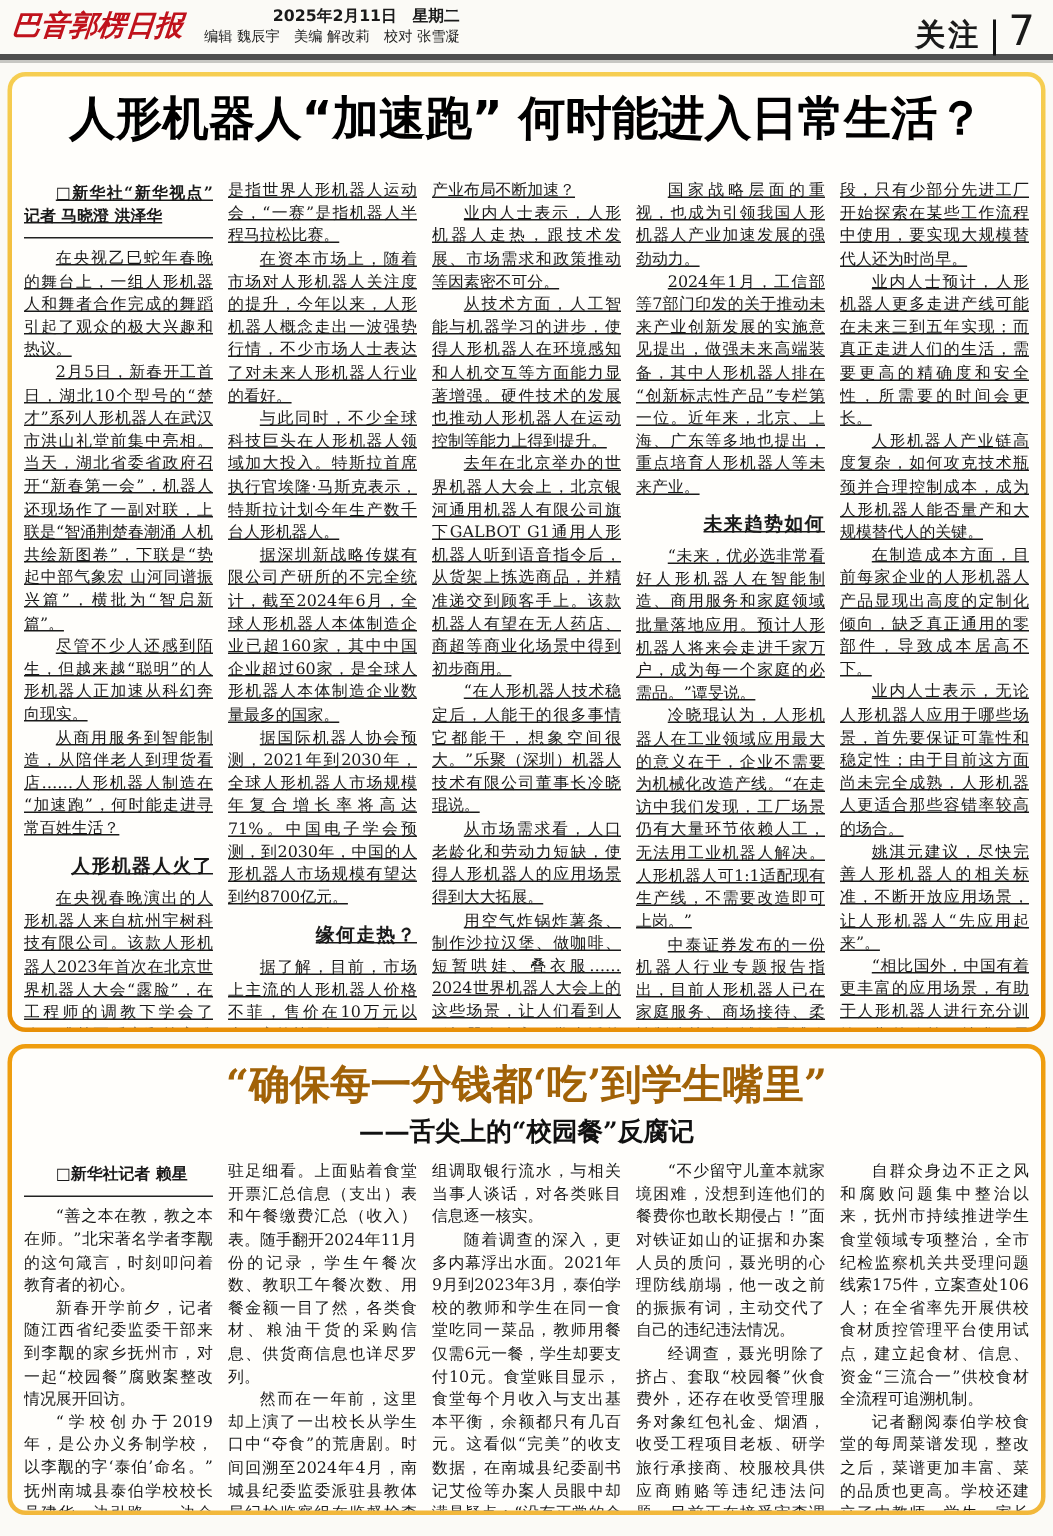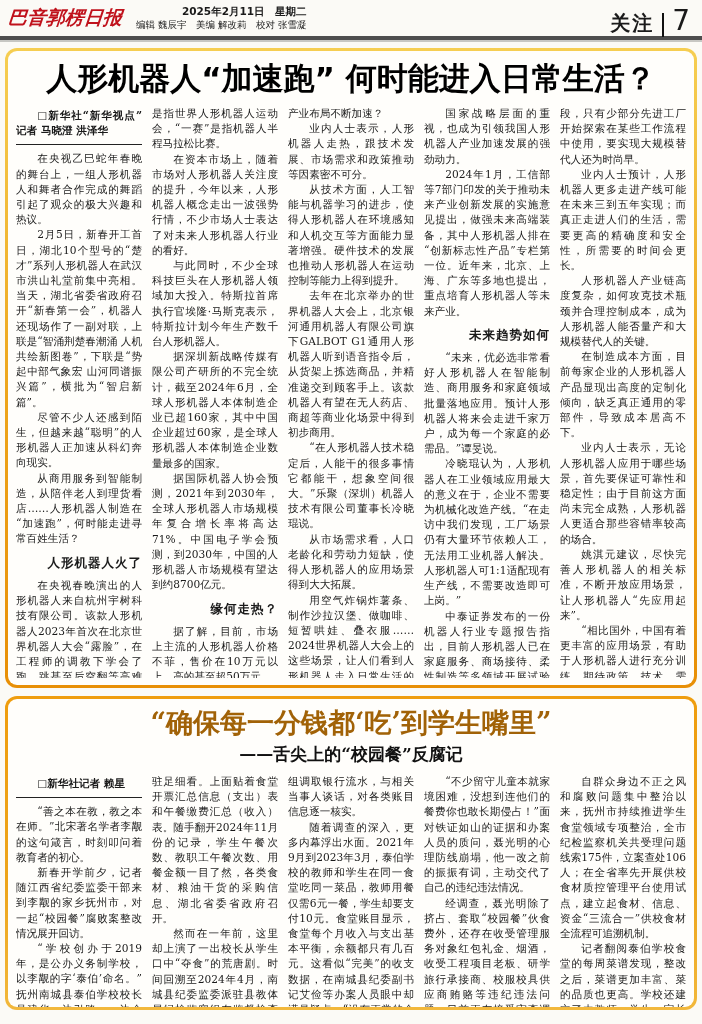--- a/index.html
+++ b/index.html
@@ -43,36 +43,36 @@
   }
   .artbox1{background:linear-gradient(180deg,#f6ce52 0%,#eda41a 55%,#e88f06 100%);height:634px;}
   .artbox2{background:linear-gradient(180deg,#ef9d0e 0%,#eda41a 60%,#f2b83c 100%);height:308px;}
   .artinner{
     background:#fffefb;border-radius:9px;height:100%;
     padding:0 8px;box-sizing:border-box;overflow:hidden;
   }
   .headline1{
     font-family:"DejaVu Sans", sans-serif;
     font-weight:900;font-size:31px;letter-spacing:0px;
-    text-align:center;margin:7px 0 6px 0;color:#000;
+    text-align:center;margin:7px 0 20px 0;color:#000;
     white-space:nowrap;
   }
   .headline2{
     font-family:"DejaVu Serif", serif;
     font-weight:900;font-size:27px;
     text-align:center;margin:6px 0 2px 0;color:#a16207;
     white-space:nowrap;
   }
   .subtitle2{
     text-align:center;font-size:17px;font-weight:bold;
     margin:0 0 8px 0;color:#111;
   }
   
   .cols{display:flex;gap:10px;}
-  .cols1{height:572px;}
+  .cols1{height:572px;text-decoration:underline;}
   .cols2{height:236px;}
   .col{
     flex:1 1 0;overflow:hidden;
     font-size:10.6px;line-height:15.2px;
     text-align:justify;
   }
   .col p{margin:0;}
   p.para{text-indent:2em;}
   p.cont{text-indent:0;}
   p.byline{
@@ -160,21 +160,21 @@
     <h2 class="headline2">“确保每一分钱都‘吃’到学生嘴里”</h2>
     <div class="subtitle2">——舌尖上的“校园餐”反腐记</div>
     <div class="cols cols2">
         <div class="col">
           <p class="byline">□新华社记者 赖星</p>
           <p class="para">“善之本在教，教之本在师。”北宋著名学者李觏的这句箴言，时刻叩问着教育者的初心。</p>
           <p class="para">新春开学前夕，记者随江西省纪委监委干部来到李觏的家乡抚州市，对一起“校园餐”腐败案整改情况展开回访。</p>
           <p class="para">“学校创办于2019年，是公办义务制学校，以李觏的字‘泰伯’命名。”抚州南城县泰伯学校校长吴建华一边引路，一边介绍起学校的历史。</p>
         </div>
         <div class="col">
-          <p class="cont">驻足细看。上面贴着食堂开票汇总信息（支出）表和午餐缴费汇总（收入）表。随手翻开2024年11月份的记录，学生午餐次数、教职工午餐次数、用餐金额一目了然，各类食材、粮油干货的采购信息、湖北省委省政府召开。</p>
+          <p class="cont">驻足细看。上面贴着食堂开票汇总信息（支出）表和午餐缴费汇总（收入）表。随手翻开2024年11月份的记录，学生午餐次数、教职工午餐次数、用餐金额一目了然，各类食材、粮油干货的采购信息、供货商信息也详尽罗列。</p>
           <p class="para">然而在一年前，这里却上演了一出校长从学生口中“夺食”的荒唐剧。时间回溯至2024年4月，南城县纪委监委派驻县教体局纪检监察组在监督检查时发现一组反常数据：泰伯学校五年间代收2000余万元费用，累计的活期利息却不足3000元。</p>
         </div>
         <div class="col">
           <p class="cont">组调取银行流水，与相关当事人谈话，对各类账目信息逐一核实。</p>
           <p class="para">随着调查的深入，更多内幕浮出水面。2021年9月到2023年3月，泰伯学校的教师和学生在同一食堂吃同一菜品，教师用餐仅需6元一餐，学生却要支付10元。食堂账目显示，食堂每个月收入与支出基本平衡，余额都只有几百元。这看似“完美”的收支数据，在南城县纪委副书记艾俭等办案人员眼中却满是疑点：“没有正常的余额波动，存在以收定支做假账的嫌疑。”</p>
         </div>
         <div class="col">
           <p class="para">“不少留守儿童本就家境困难，没想到连他们的餐费你也敢长期侵占！”面对铁证如山的证据和办案人员的质问，聂光明的心理防线崩塌，他一改之前的振振有词，主动交代了自己的违纪违法情况。</p>
           <p class="para">经调查，聂光明除了挤占、套取“校园餐”伙食费外，还存在收受管理服务对象红包礼金、烟酒，收受工程项目老板、研学旅行承接商、校服校具供应商贿赂等违纪违法问题，目前正在接受审查调查。</p>
         </div>

